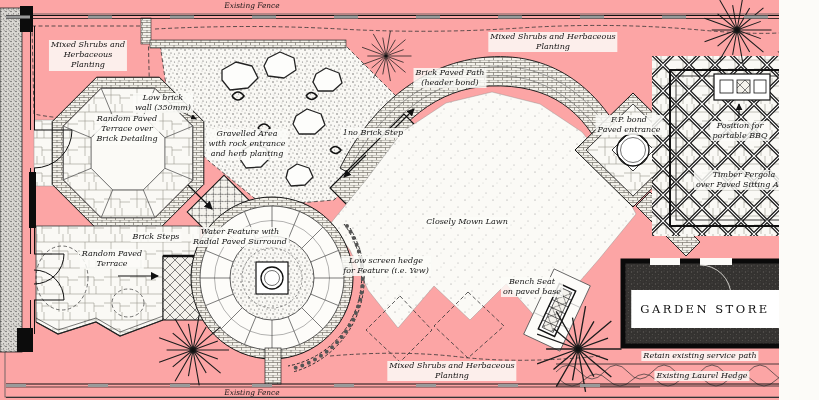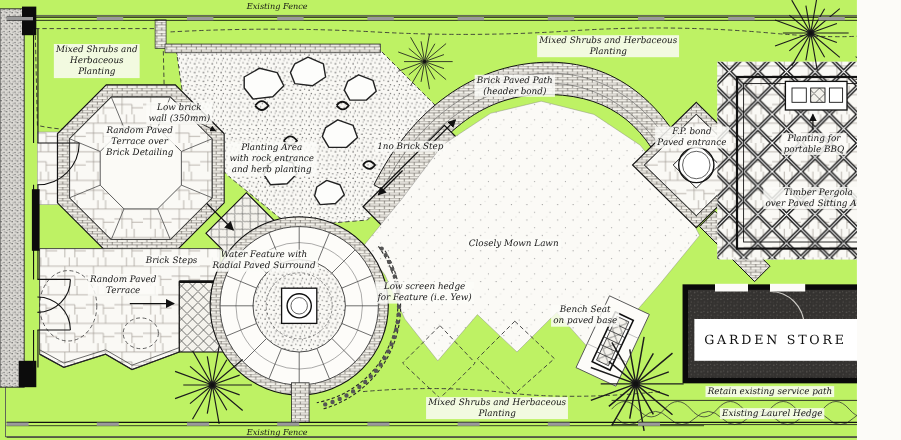--- a/index.html
+++ b/index.html
@@ -1,16 +1,16 @@
 <!DOCTYPE html>
 <html><head>
 <meta charset="utf-8">
 <style>
   html,body{margin:0;padding:0;background:#fcfbf8;}
-  .stage{position:relative;width:779px;height:400px;background:#bef264;overflow:hidden;
+  .stage{position:relative;width:779px;height:400px;background:#fca5a5;overflow:hidden;
          font-family:"DejaVu Serif",serif;}
   .stage svg{position:absolute;left:0;top:0;z-index:1;}
   .lbl{position:absolute;z-index:3;transform:translateX(-50%);text-align:center;
        font-family:"DejaVu Serif",serif;font-style:italic;font-size:8px;line-height:1.28;
        color:#141414;white-space:nowrap;background:rgba(252,251,248,.84);padding:0 2px;}
   .lbl.sm{font-size:7.4px;background:transparent;}
   .store-lbl{position:absolute;z-index:3;left:705px;top:309px;transform:translate(-50%,-50%);
        background:#ffffff;padding:12px 9px;font-family:"DejaVu Serif",serif;font-size:11.5px;
        letter-spacing:2.5px;color:#111;white-space:nowrap;}
 </style>
@@ -273,46 +273,46 @@
   <div>wall (350mm)</div>
 </div>
 
 <div class="lbl" style="left:127px;top:114px">
   <div>Random Paved</div>
   <div>Terrace over</div>
   <div>Brick Detailing</div>
 </div>
 
 <div class="lbl" style="left:247px;top:129px">
-  <div>Planting Area</div>
+  <div>Gravelled Area</div>
   <div>with rock entrance</div>
   <div>and herb planting</div>
 </div>
 
 <div class="lbl" style="left:553px;top:32px">
   <div>Mixed Shrubs and Herbaceous</div>
   <div>Planting</div>
 </div>
 
-<div class="lbl" style="left:468px;top:68px">
+<div class="lbl" style="left:450px;top:68px">
   <div>Brick Paved Path</div>
   <div>(header bond)</div>
 </div>
 
 <div class="lbl" style="left:373px;top:128px">
   <div>1no Brick Step</div>
 </div>
 
 <div class="lbl" style="left:629px;top:115px">
   <div>F.P. bond</div>
   <div>Paved entrance</div>
 </div>
 
 <div class="lbl" style="left:740px;top:121px">
-  <div>Planting for</div>
+  <div>Position for</div>
   <div>portable BBQ</div>
 </div>
 
 <div class="lbl" style="left:744px;top:170px">
   <div>Timber Pergola</div>
   <div>over Paved Sitting Area</div>
 </div>
 
 <div class="lbl" style="left:112px;top:249px">
   <div>Random Paved</div>

